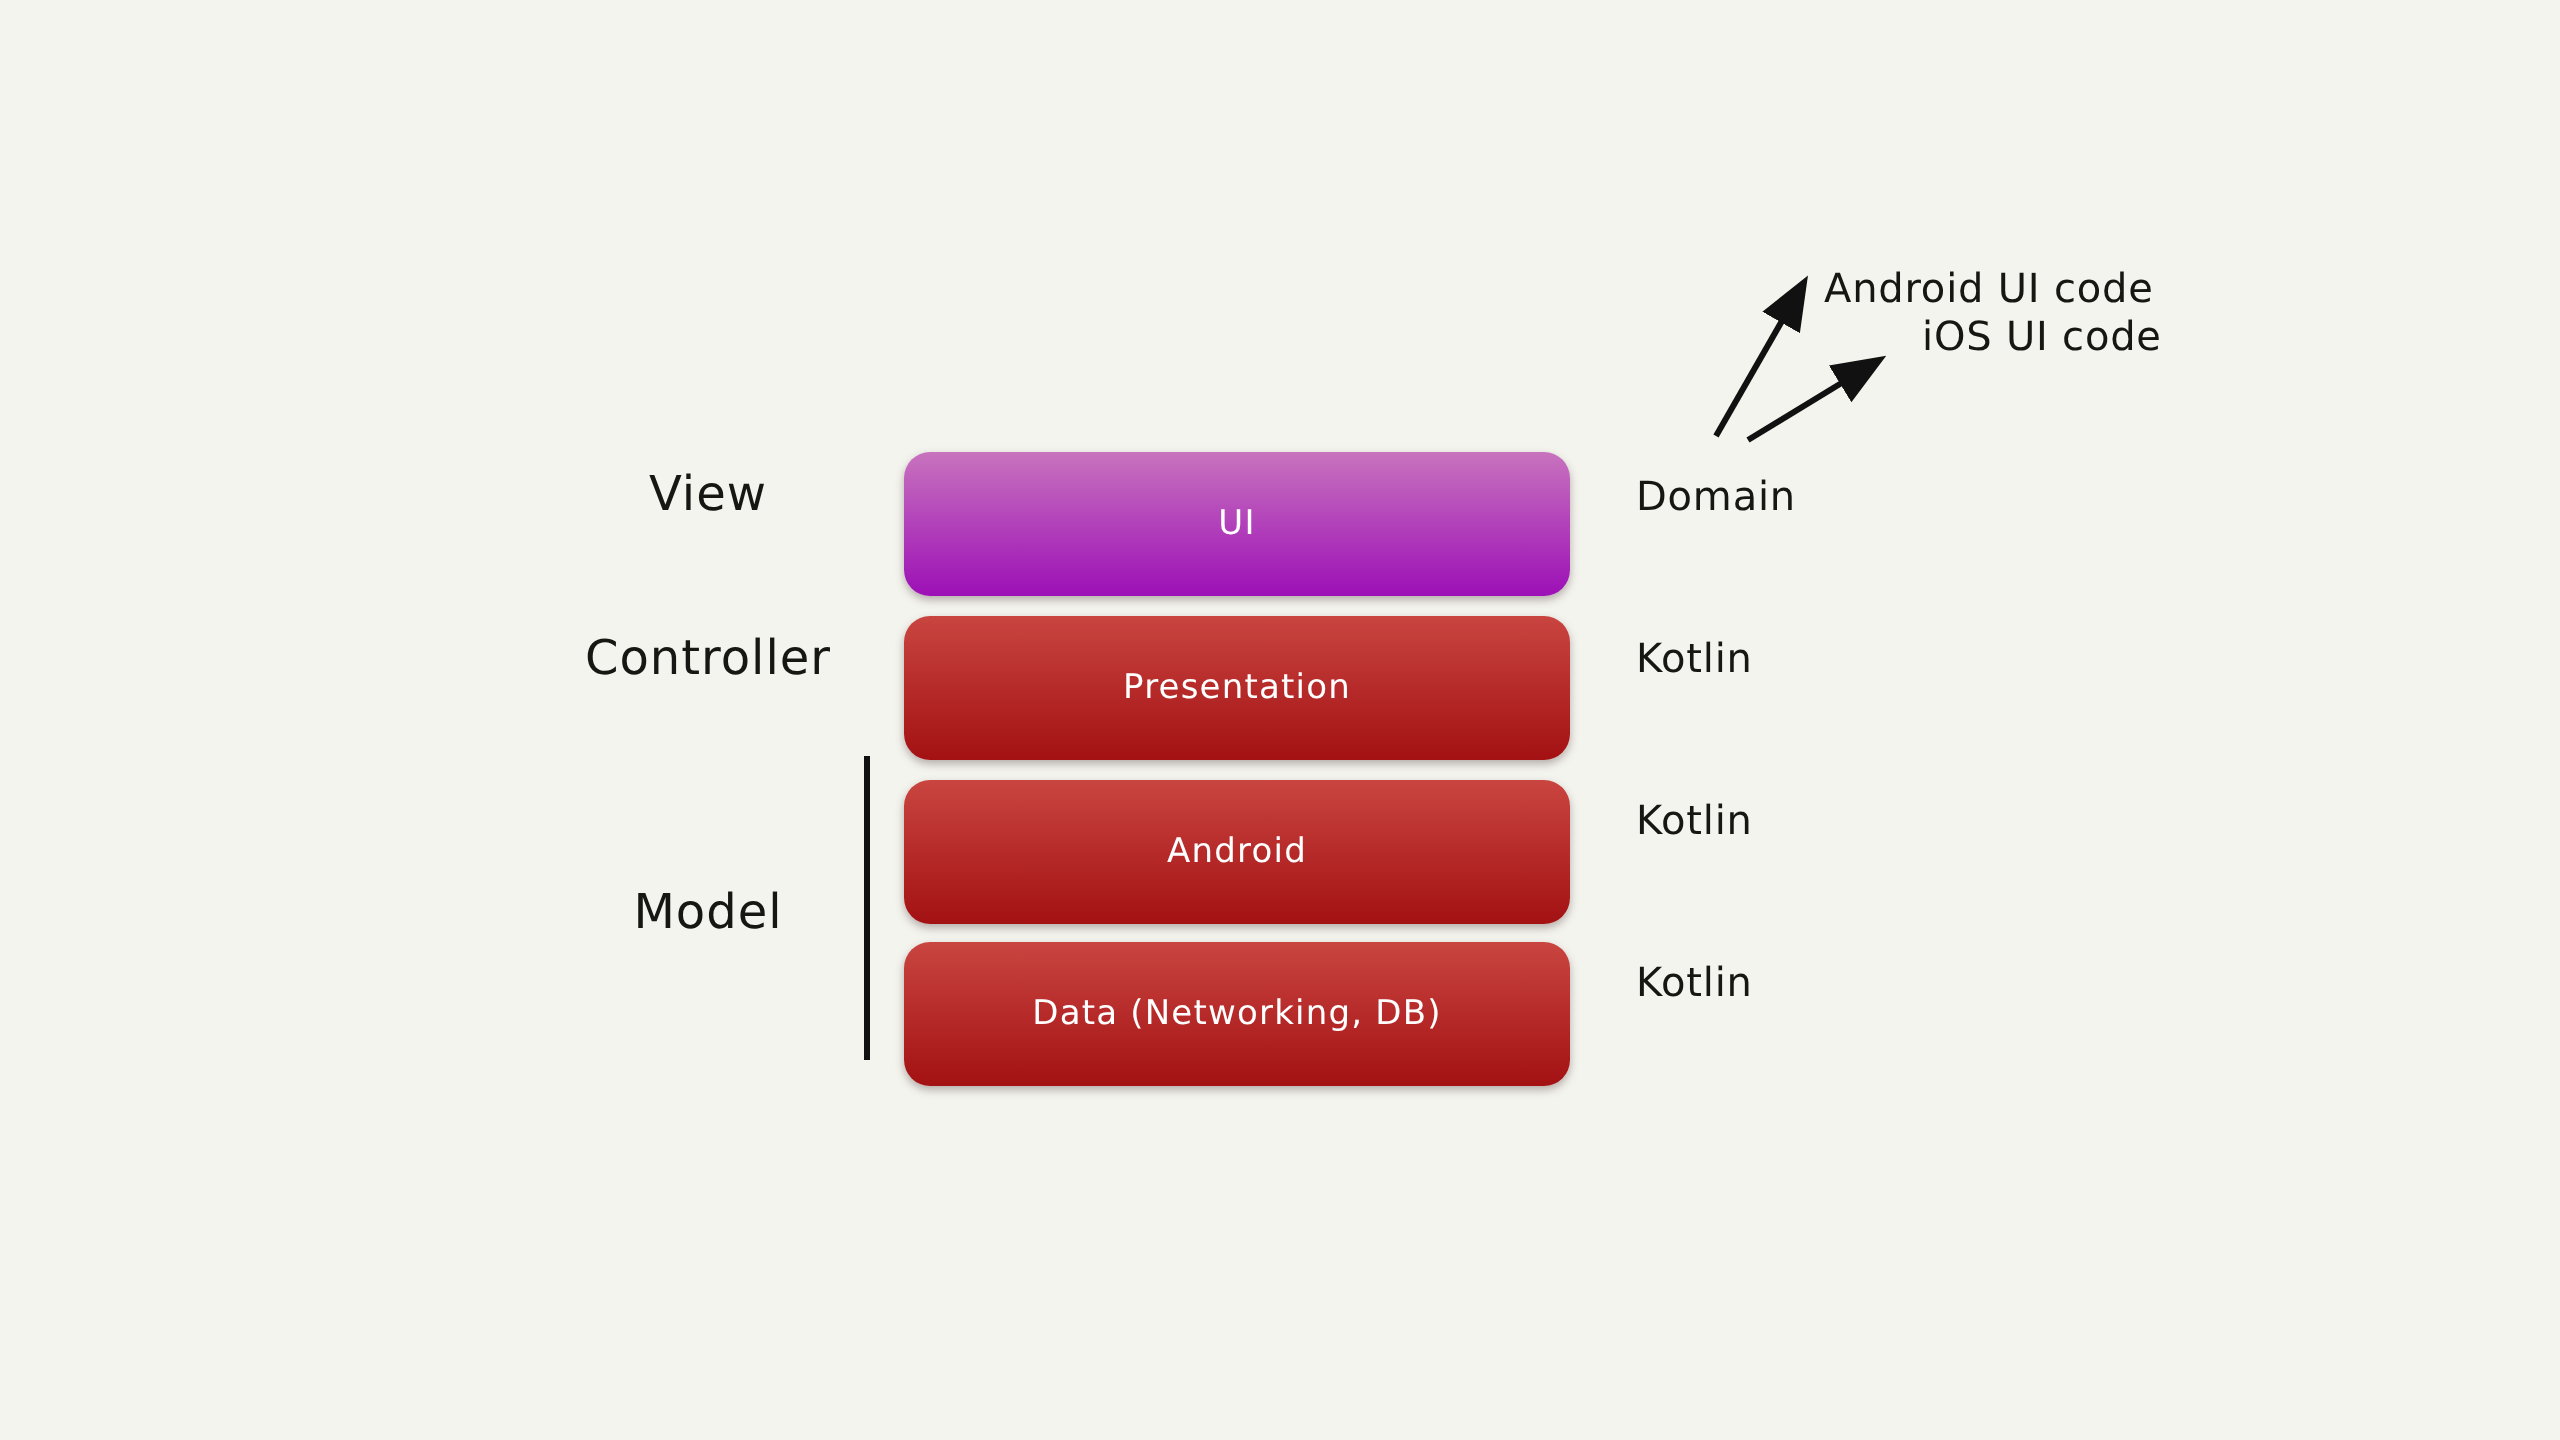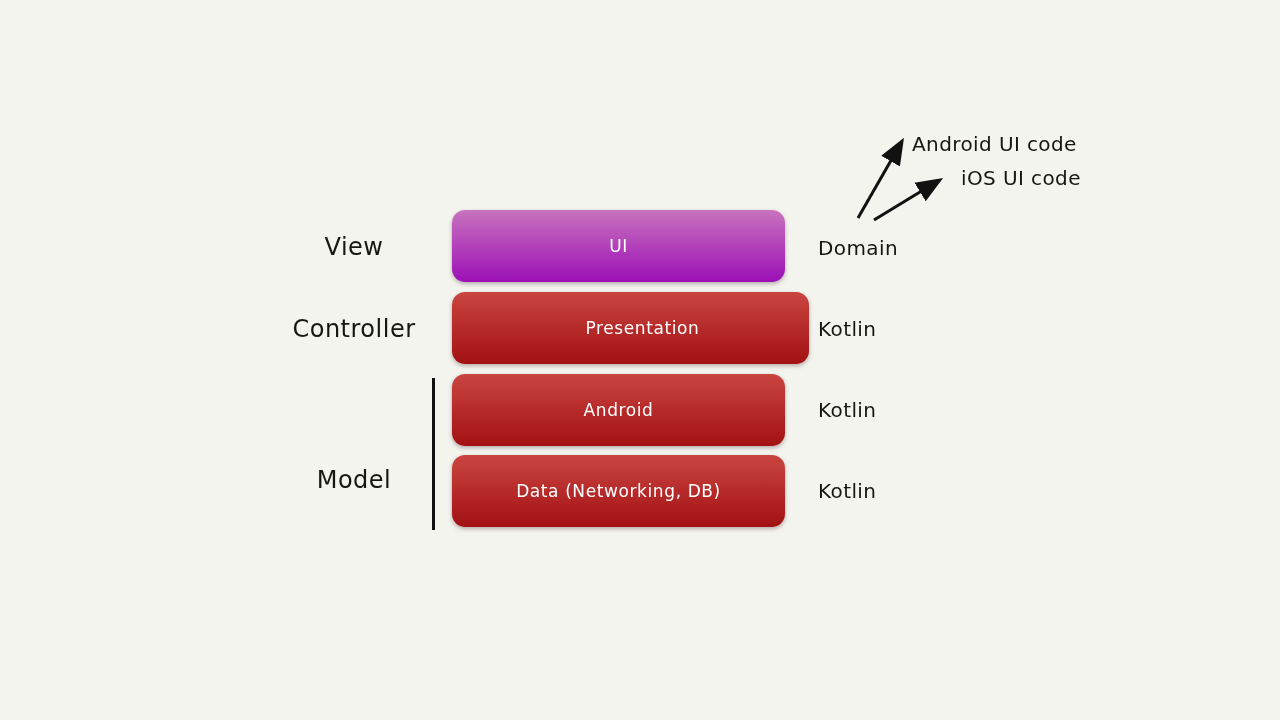--- a/index.html
+++ b/index.html
@@ -23,38 +23,39 @@
     left: 244px;
     height: 30px;
     line-height: 30px;
     text-align: center;
     font-size: 24px;
     color: #161613;
     letter-spacing: 0.5px;
   }
   .lbl-view       { top: 232px; }
   .lbl-controller { top: 314px; }
-  .lbl-model      { top: 465px; }
+  .lbl-model      { top: 441px; }
 
   .box {
     position: absolute;
     left: 452px;
     width: 333px;
     height: 72px;
     border-radius: 13px;
     display: flex;
     align-items: center;
     justify-content: center;
     color: #ffffff;
     font-size: 17px;
     letter-spacing: 0.6px;
     box-shadow: 0 2px 4px rgba(60, 40, 40, 0.35);
+    margin-top: 16px;
   }
   .box-ui           { top: 210px; }
-  .box-presentation { top: 292px; padding-left: 24px; }
+  .box-presentation { top: 292px; }
   .box-domain       { top: 374px; }
   .box-data         { top: 455px; }
 
   .right-label {
     position: absolute;
     left: 818px;
     height: 30px;
     line-height: 30px;
     font-size: 20px;
     color: #161613;
@@ -77,21 +78,21 @@
   .annotation {
     position: absolute;
     height: 28px;
     line-height: 28px;
     font-size: 20px;
     color: #161613;
     letter-spacing: 0.4px;
     white-space: nowrap;
   }
   .anno-android { left: 912px; top: 102px; margin-top: 28px; }
-  .anno-ios     { left: 961px; top: 164px; }
+  .anno-ios     { left: 961px; top: 154px; }
 
   .arrows-layer {
     position: absolute;
     left: 0;
     top: 0;
     width: 1280px;
     height: 720px;
     pointer-events: none;
   }
 </style>

